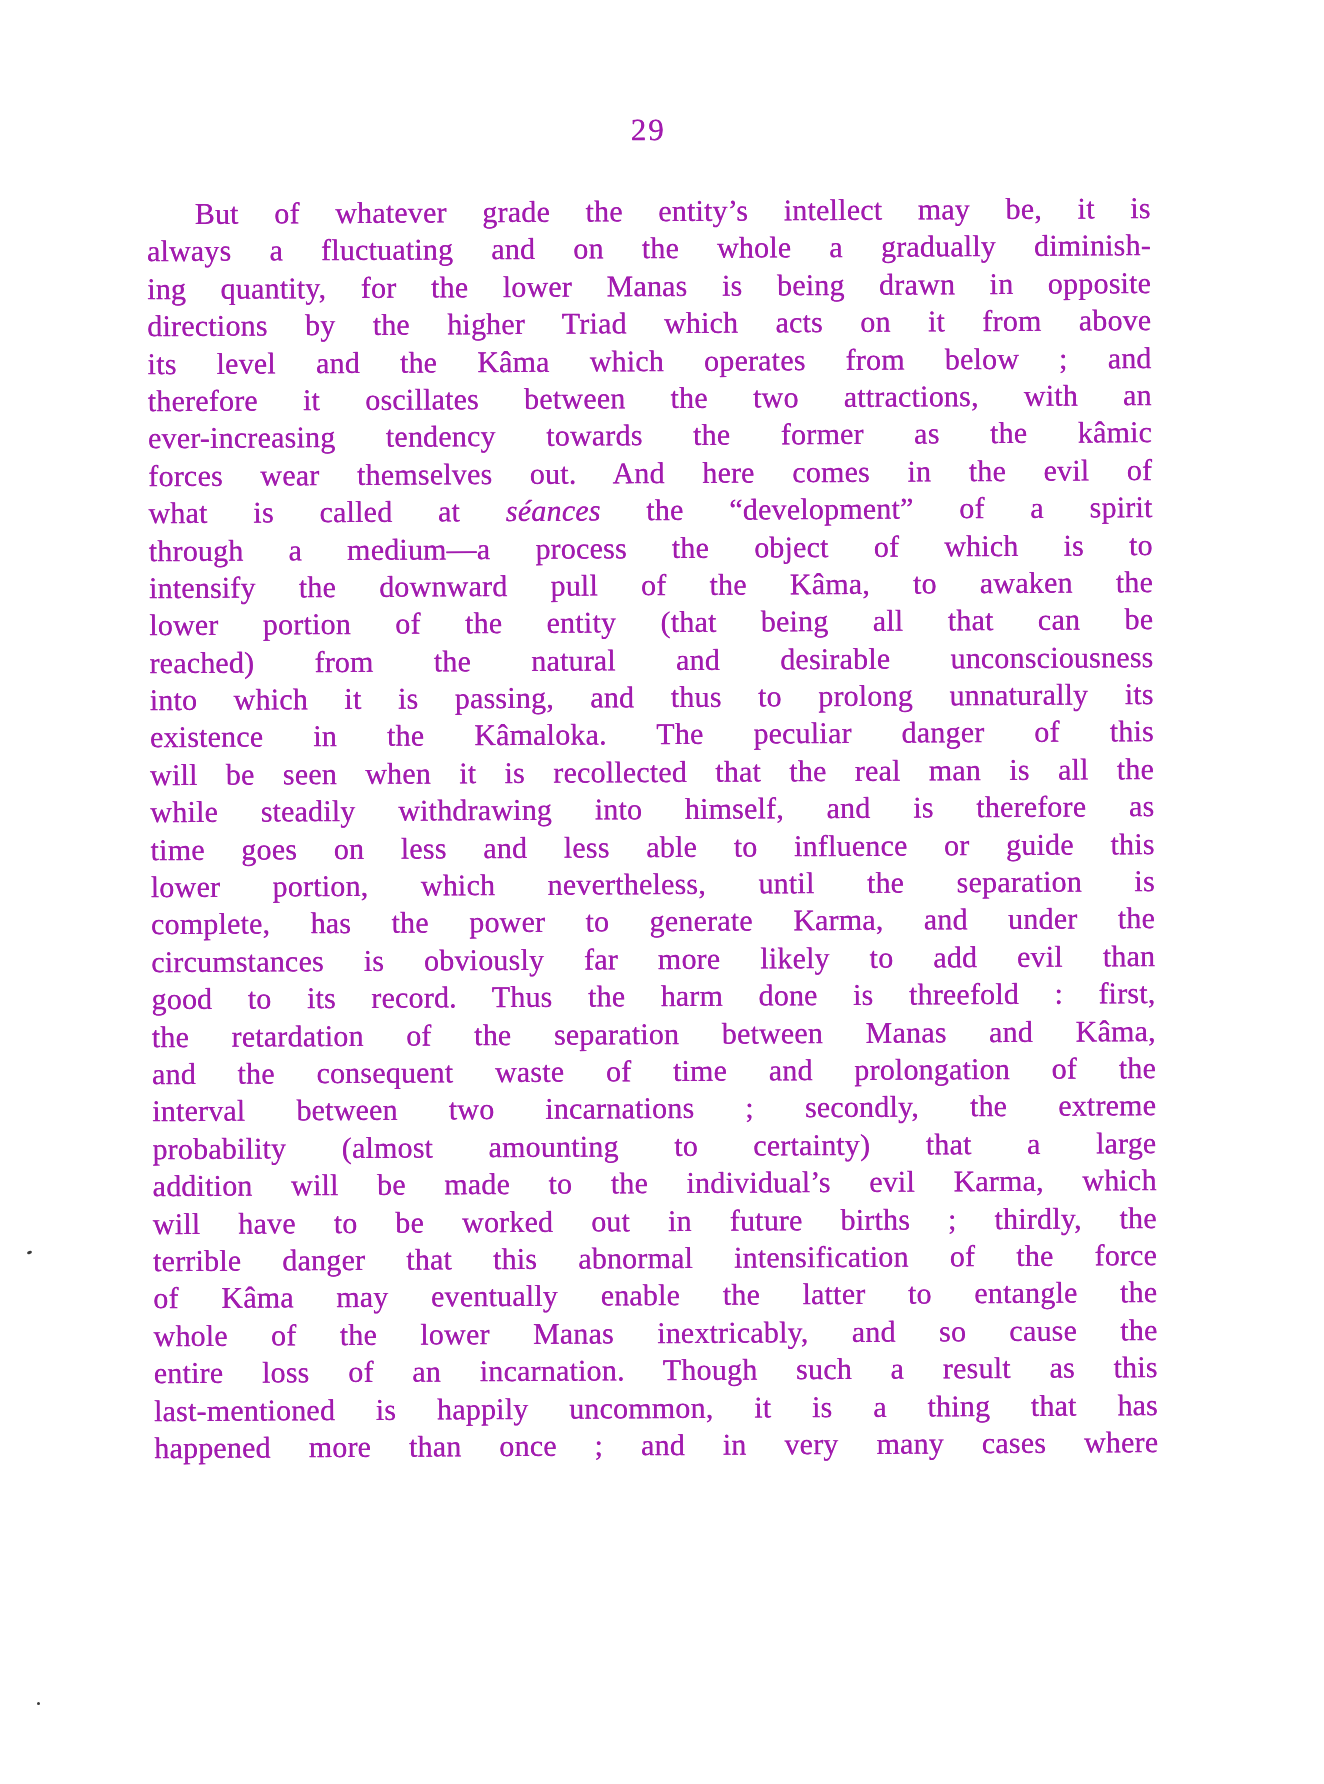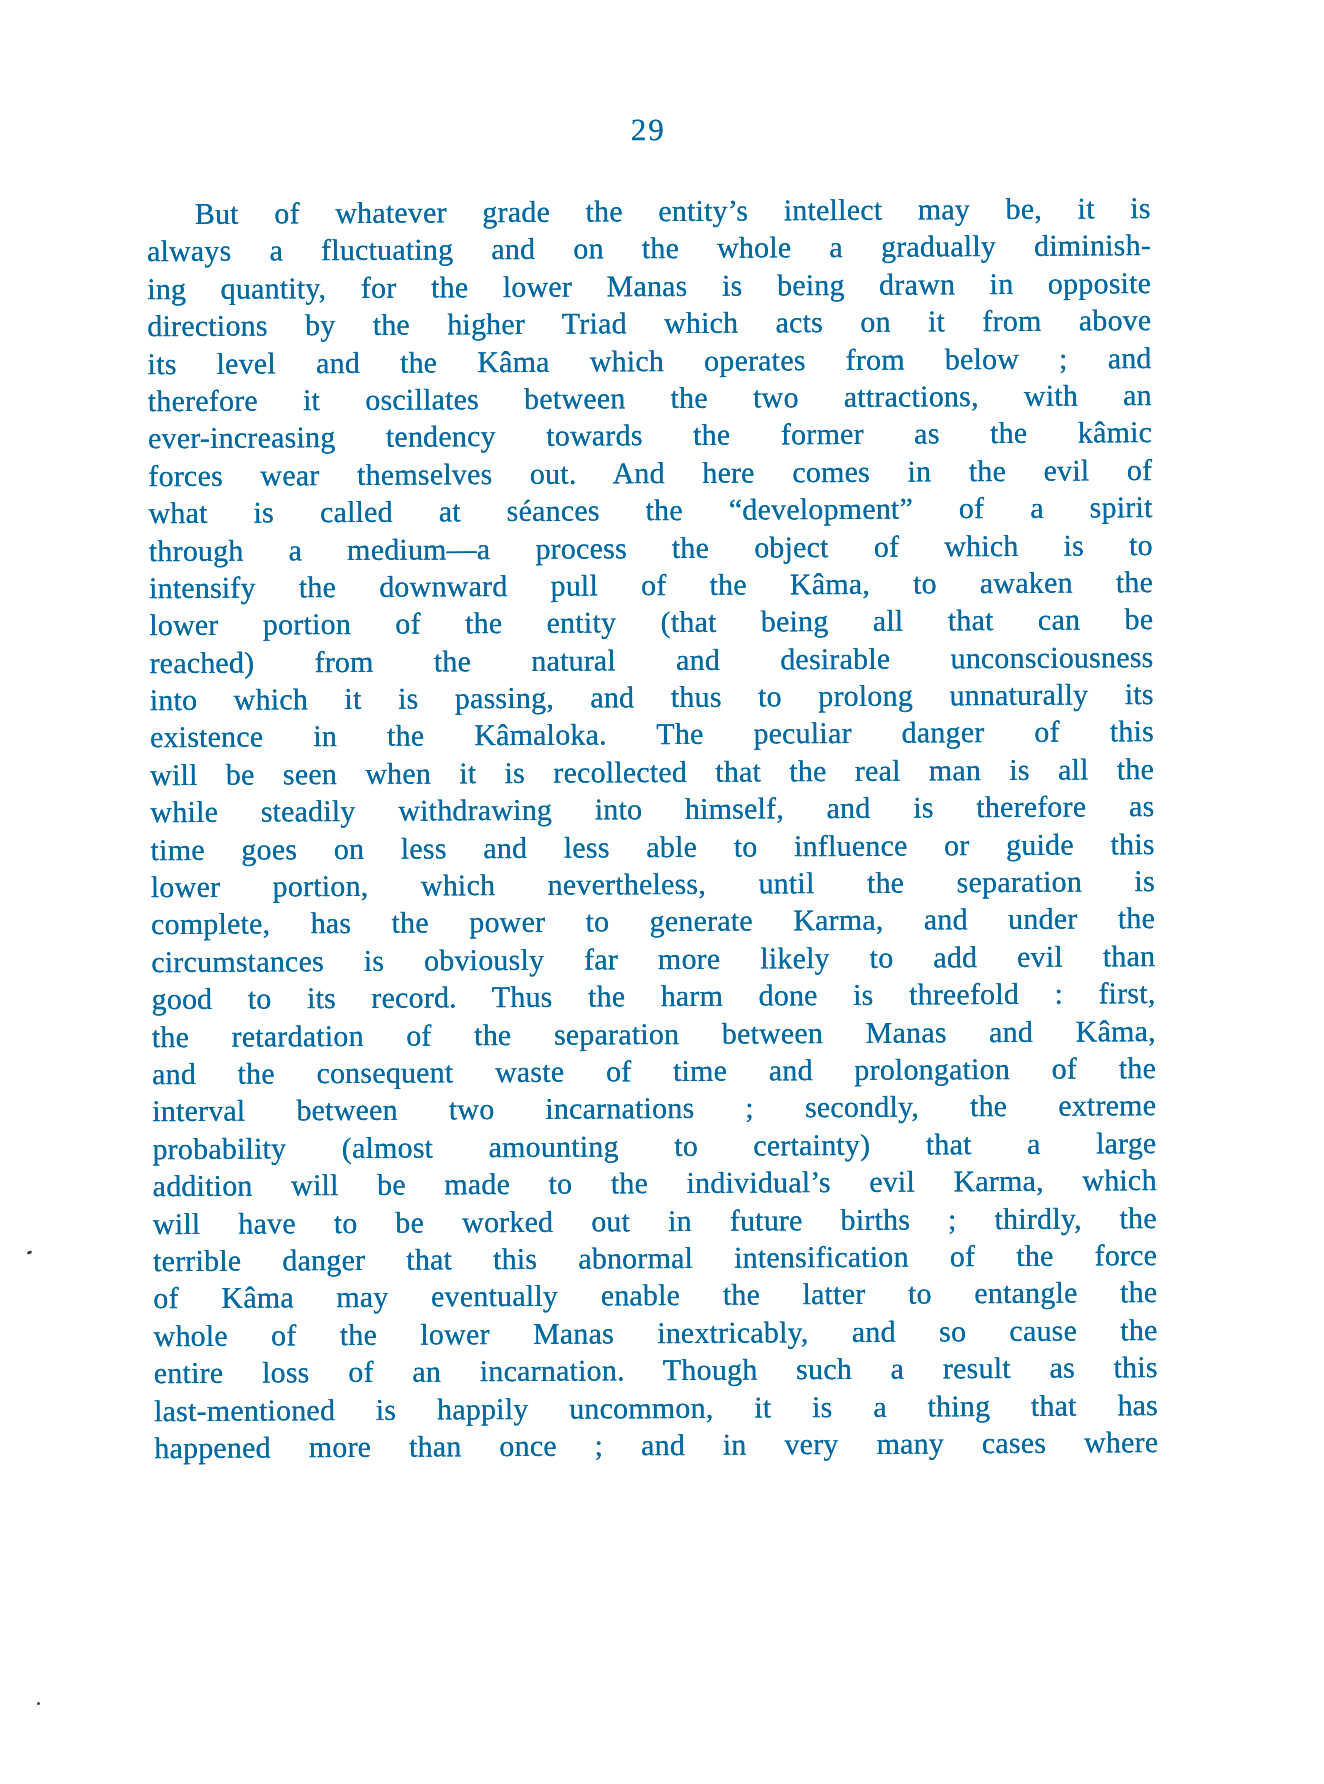--- a/index.html
+++ b/index.html
@@ -7,21 +7,21 @@
     padding: 0;
     background: #ffffff;
   }
   .page {
     position: relative;
     width: 1324px;
     height: 1784px;
     background: #ffffff;
     overflow: hidden;
     font-family: "Liberation Serif", "DejaVu Serif", serif;
-    color: #0369a1;
+    color: #a21caf;
   }
   .content {
     position: absolute;
     left: 146px;
     top: 111px;
     width: 1004px;
     transform: rotate(-0.35deg);
     transform-origin: 50% 0;
   }
   .page-number {
@@ -43,20 +43,21 @@
     text-align-last: justify;
     -moz-text-align-last: justify;
     white-space: normal;
     height: 37.4px;
     overflow: visible;
   }
   .tl.indent {
     padding-left: 48px;
   }
   .it {
+    font-style: italic;
   }
   .speck {
     position: absolute;
     background: #3a3a3a;
     border-radius: 50%;
   }
   .speck-1 {
     left: 27px;
     top: 1251px;
     width: 5px;

